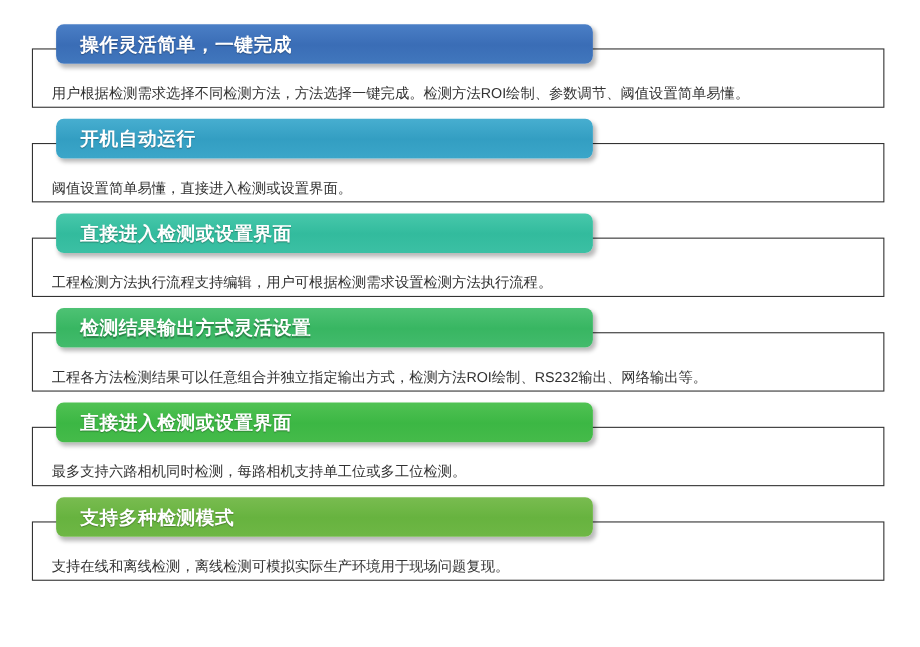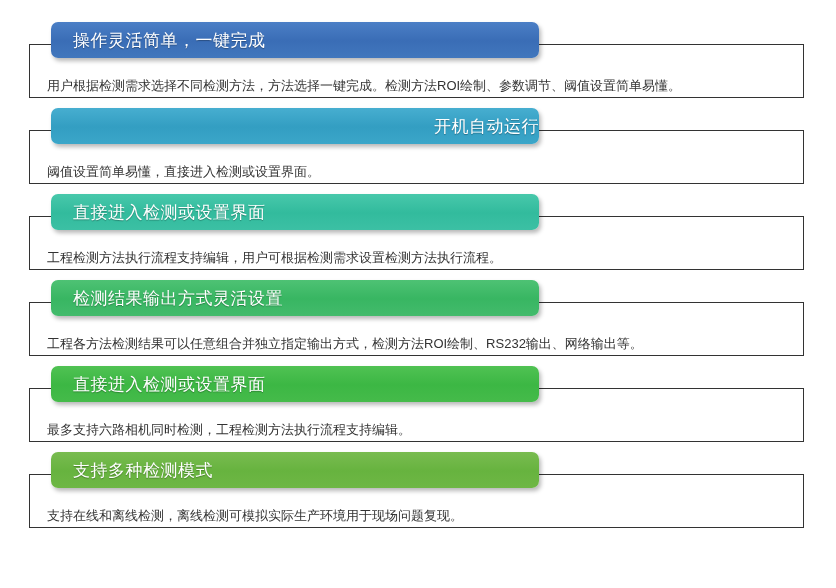--- a/index.html
+++ b/index.html
@@ -52,21 +52,21 @@
     padding: 0 0 0 22px;
     display: flex;
     align-items: center;
     box-shadow: 2px 3px 4px rgba(0,0,0,0.28);
     z-index: 3;
   }
 
   .card-banner-title {
     color: #ffffff;
     font-size: 17px;
-    font-weight: normal;
+    font-weight: bold;
     letter-spacing: 0.5px;
     line-height: 1;
     white-space: nowrap;
     text-shadow: 0 1px 1px rgba(0,0,0,0.30);
   }
 
   .card-body {
     position: absolute;
     left: 18px;
     top: 54px;
@@ -76,21 +76,21 @@
 
   .card-body-text {
     color: #333333;
     font-size: 13px;
     line-height: 1.3;
     white-space: nowrap;
   }
 
   
   .banner-blue      { background: linear-gradient(180deg,#4b7fc6 0%,#3a6db6 52%,#4177bd 100%); }
-  .banner-cyan      { background: linear-gradient(180deg,#47aed0 0%,#339ec2 52%,#3ba6c9 100%); justify-content: flex-end; }
+  .banner-cyan      { background: linear-gradient(180deg,#47aed0 0%,#339ec2 52%,#3ba6c9 100%); }
   .banner-tealgreen { background: linear-gradient(180deg,#48c8ab 0%,#32bb9d 52%,#3cc0a4 100%); }
   .banner-green     { background: linear-gradient(180deg,#4ec274 0%,#38b662 52%,#43bb6c 100%); }
   .banner-green2    { background: linear-gradient(180deg,#50c253 0%,#3cb744 52%,#45bb4a 100%); }
   .banner-yellowgreen { background: linear-gradient(180deg,#79bc50 0%,#67b33f 52%,#6eb745 100%); text-align: center; }
 </style>
 </head>
 <body>
 
 <div id="feature-board">
 
@@ -120,21 +120,21 @@
       <div class="card-banner banner-green">
         <span class="card-banner-title">检测结果输出方式灵活设置</span>
       </div>
       <div class="card-body"><span class="card-body-text">工程各方法检测结果可以任意组合并独立指定输出方式，检测方法ROI绘制、RS232输出、网络输出等。</span></div>
     </div>
     <div class="feature-card" style="top: 366px;">
       <div class="card-frame"></div>
       <div class="card-banner banner-green2">
         <span class="card-banner-title">直接进入检测或设置界面</span>
       </div>
-      <div class="card-body"><span class="card-body-text">最多支持六路相机同时检测，工程检测方法执行流程支持编辑。</span></div>
+      <div class="card-body"><span class="card-body-text">最多支持六路相机同时检测，每路相机支持单工位或多工位检测。</span></div>
     </div>
     <div class="feature-card" style="top: 452px;">
       <div class="card-frame"></div>
       <div class="card-banner banner-yellowgreen">
         <span class="card-banner-title">支持多种检测模式</span>
       </div>
       <div class="card-body"><span class="card-body-text">支持在线和离线检测，离线检测可模拟实际生产环境用于现场问题复现。</span></div>
     </div>
   </div>
 

